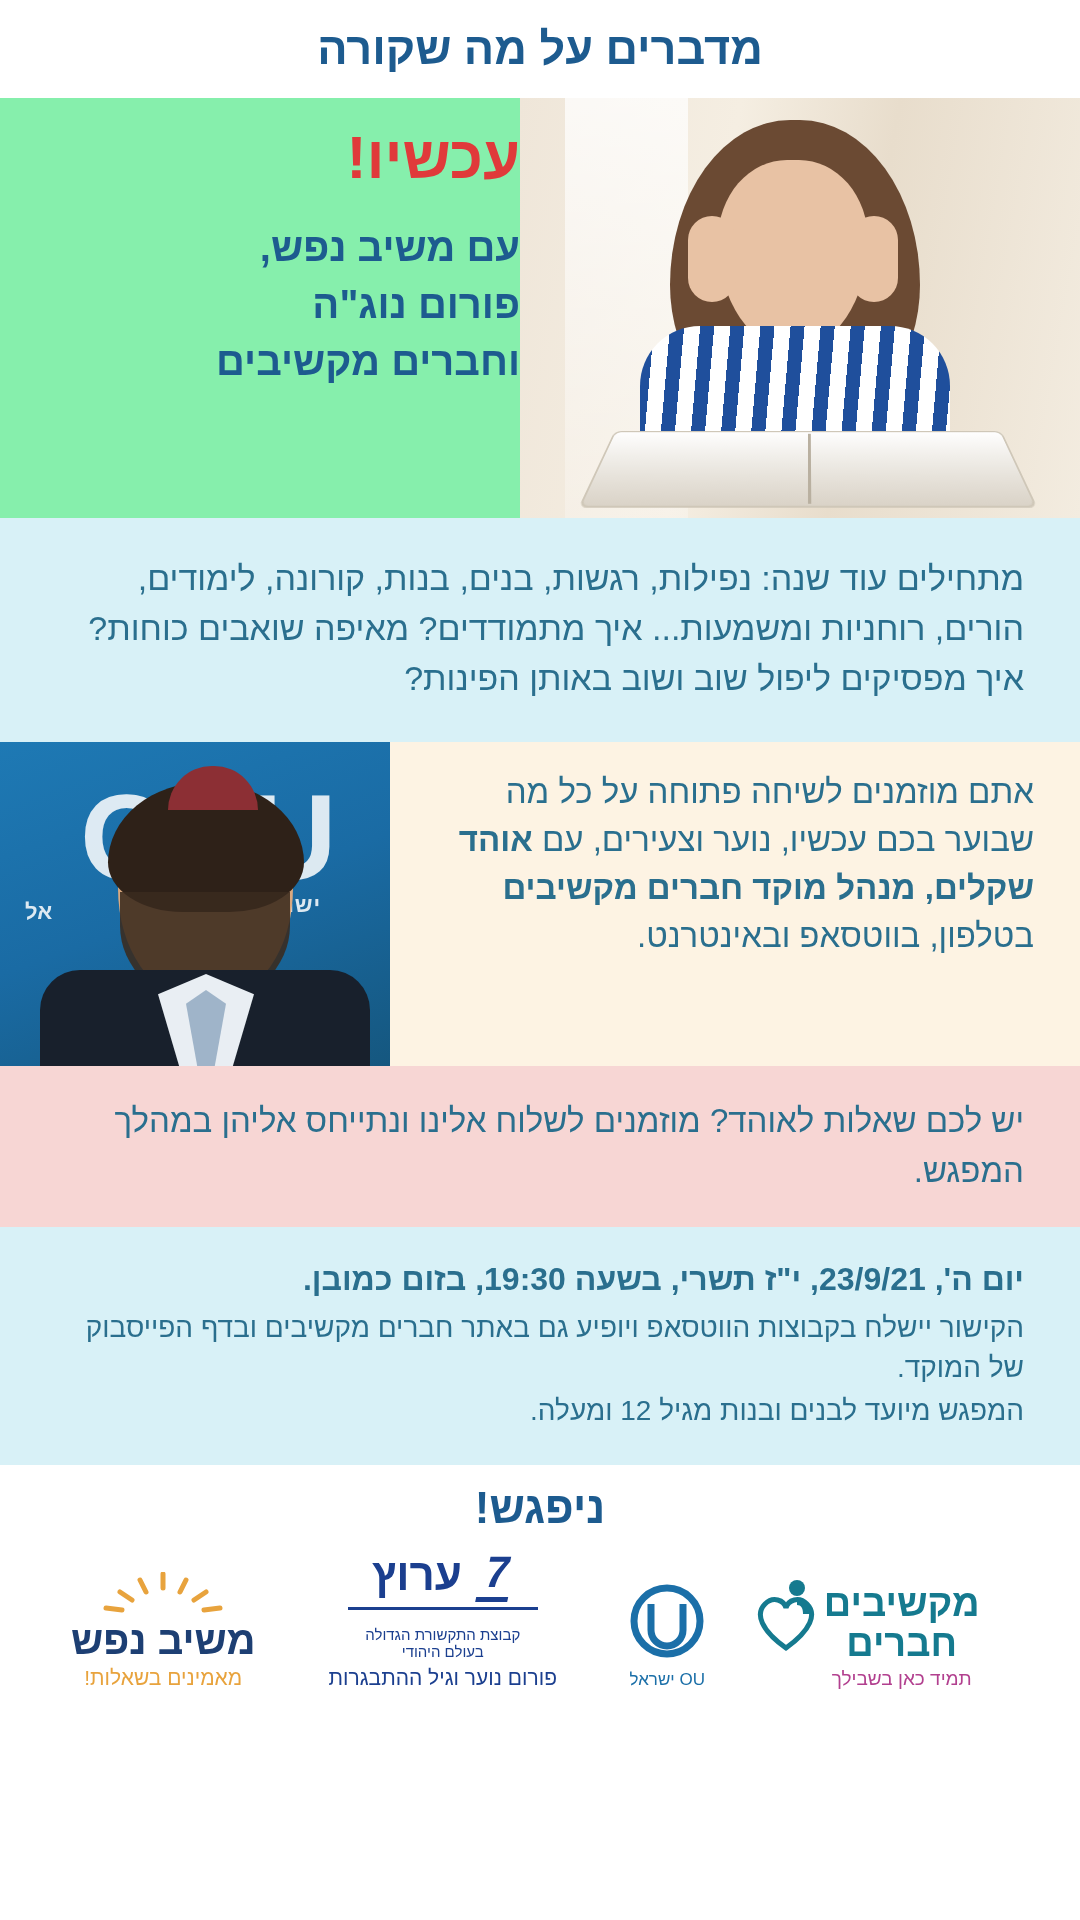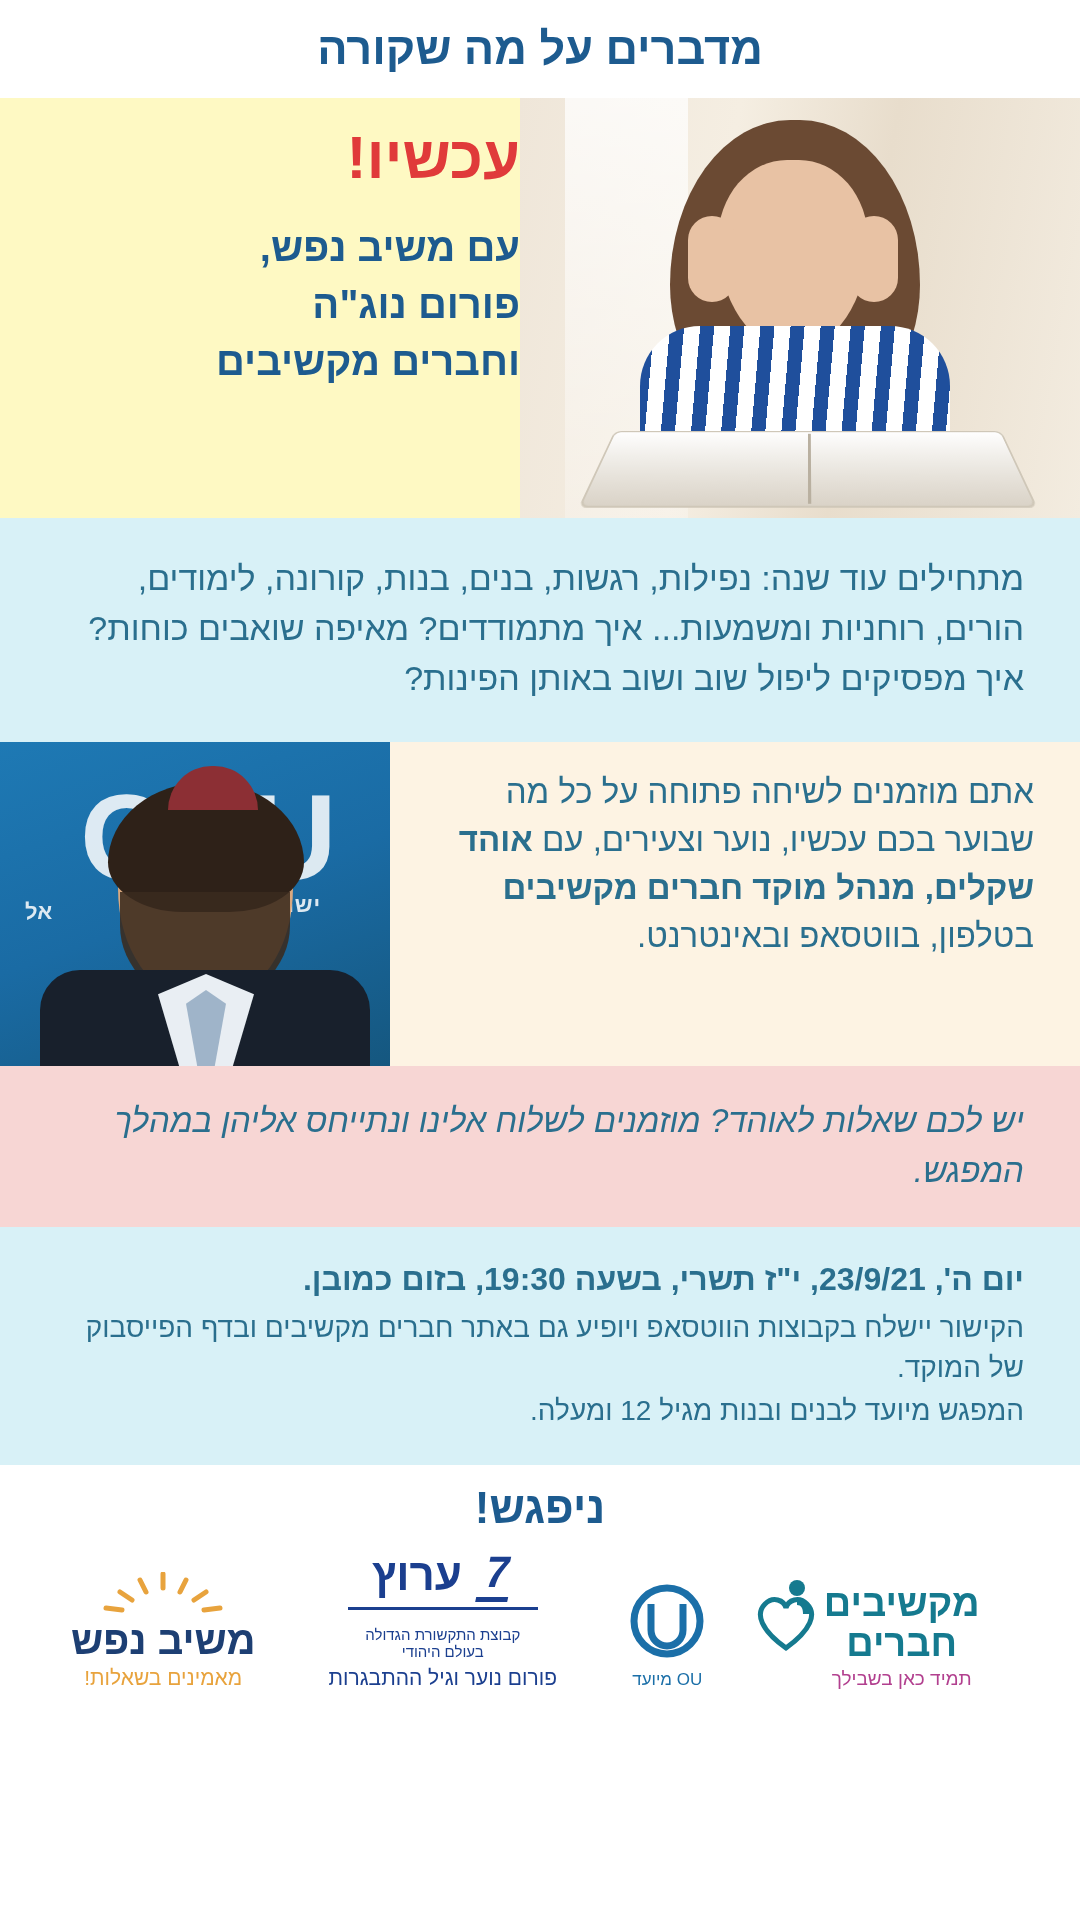--- a/index.html
+++ b/index.html
@@ -35,21 +35,21 @@
     color: #1d5b8f;
     font-size: 45px;
     font-weight: bold;
     letter-spacing: 0px;
   }
 
   
   .hero {
     position: relative;
     height: 420px;
-    background: #fef9c3;
+    background: #86efac;
     display: flex;
     flex-direction: row-reverse;
   }
   .hero-photo {
     position: absolute;
     top: 0;
     right: 0;
     width: 560px;
     height: 420px;
     overflow: hidden;
@@ -286,21 +286,20 @@
     display: flex;
     align-items: center;
   }
   .questions p {
     margin: 0;
     width: 100%;
     color: #2a6f8e;
     font-size: 33px;
     line-height: 1.5;
     text-align: right;
-    font-style: italic;
   }
 
   
   .details {
     background: #d8f1f7;
     padding: 30px 56px 34px 56px;
     box-sizing: border-box;
     min-height: 200px;
     text-align: right;
     color: #2a6f8e;
@@ -521,21 +520,21 @@
         </div>
         <div class="arutz-strip">קבוצת התקשורת הגדולה בעולם היהודי</div>
         <div class="arutz-sub">פורום נוער וגיל ההתבגרות</div>
       </div>
 
       <div class="logo-ou">
         <svg width="92" height="78" viewBox="0 0 92 78">
           <circle cx="46" cy="39" r="33" fill="none" stroke="#1b6fa8" stroke-width="7"></circle>
           <path d="M30 22 v26 a16 16 0 0 0 32 0 V22" fill="none" stroke="#1b6fa8" stroke-width="7"></path>
         </svg>
-        <div class="ou-label">OU מיועד</div>
+        <div class="ou-label">OU ישראל</div>
       </div>
 
       <div class="logo-chaverim">
         <svg class="lc-mark" viewBox="0 0 70 78">
           <path d="M35 74 C10 56 4 40 14 30 C22 22 33 26 35 34 C37 26 48 22 56 30 C66 40 60 56 35 74 Z" fill="none" stroke="#157a8f" stroke-width="5"></path>
           <circle cx="46" cy="14" r="8" fill="#157a8f"></circle>
           <path d="M46 24 c10 0 14 8 14 16 l-8 0 c0 -6 -2 -9 -6 -9 z" fill="#157a8f"></path>
         </svg>
         <div class="lc-title">מקשיבים</div>
         <div class="lc-title">חברים</div>

